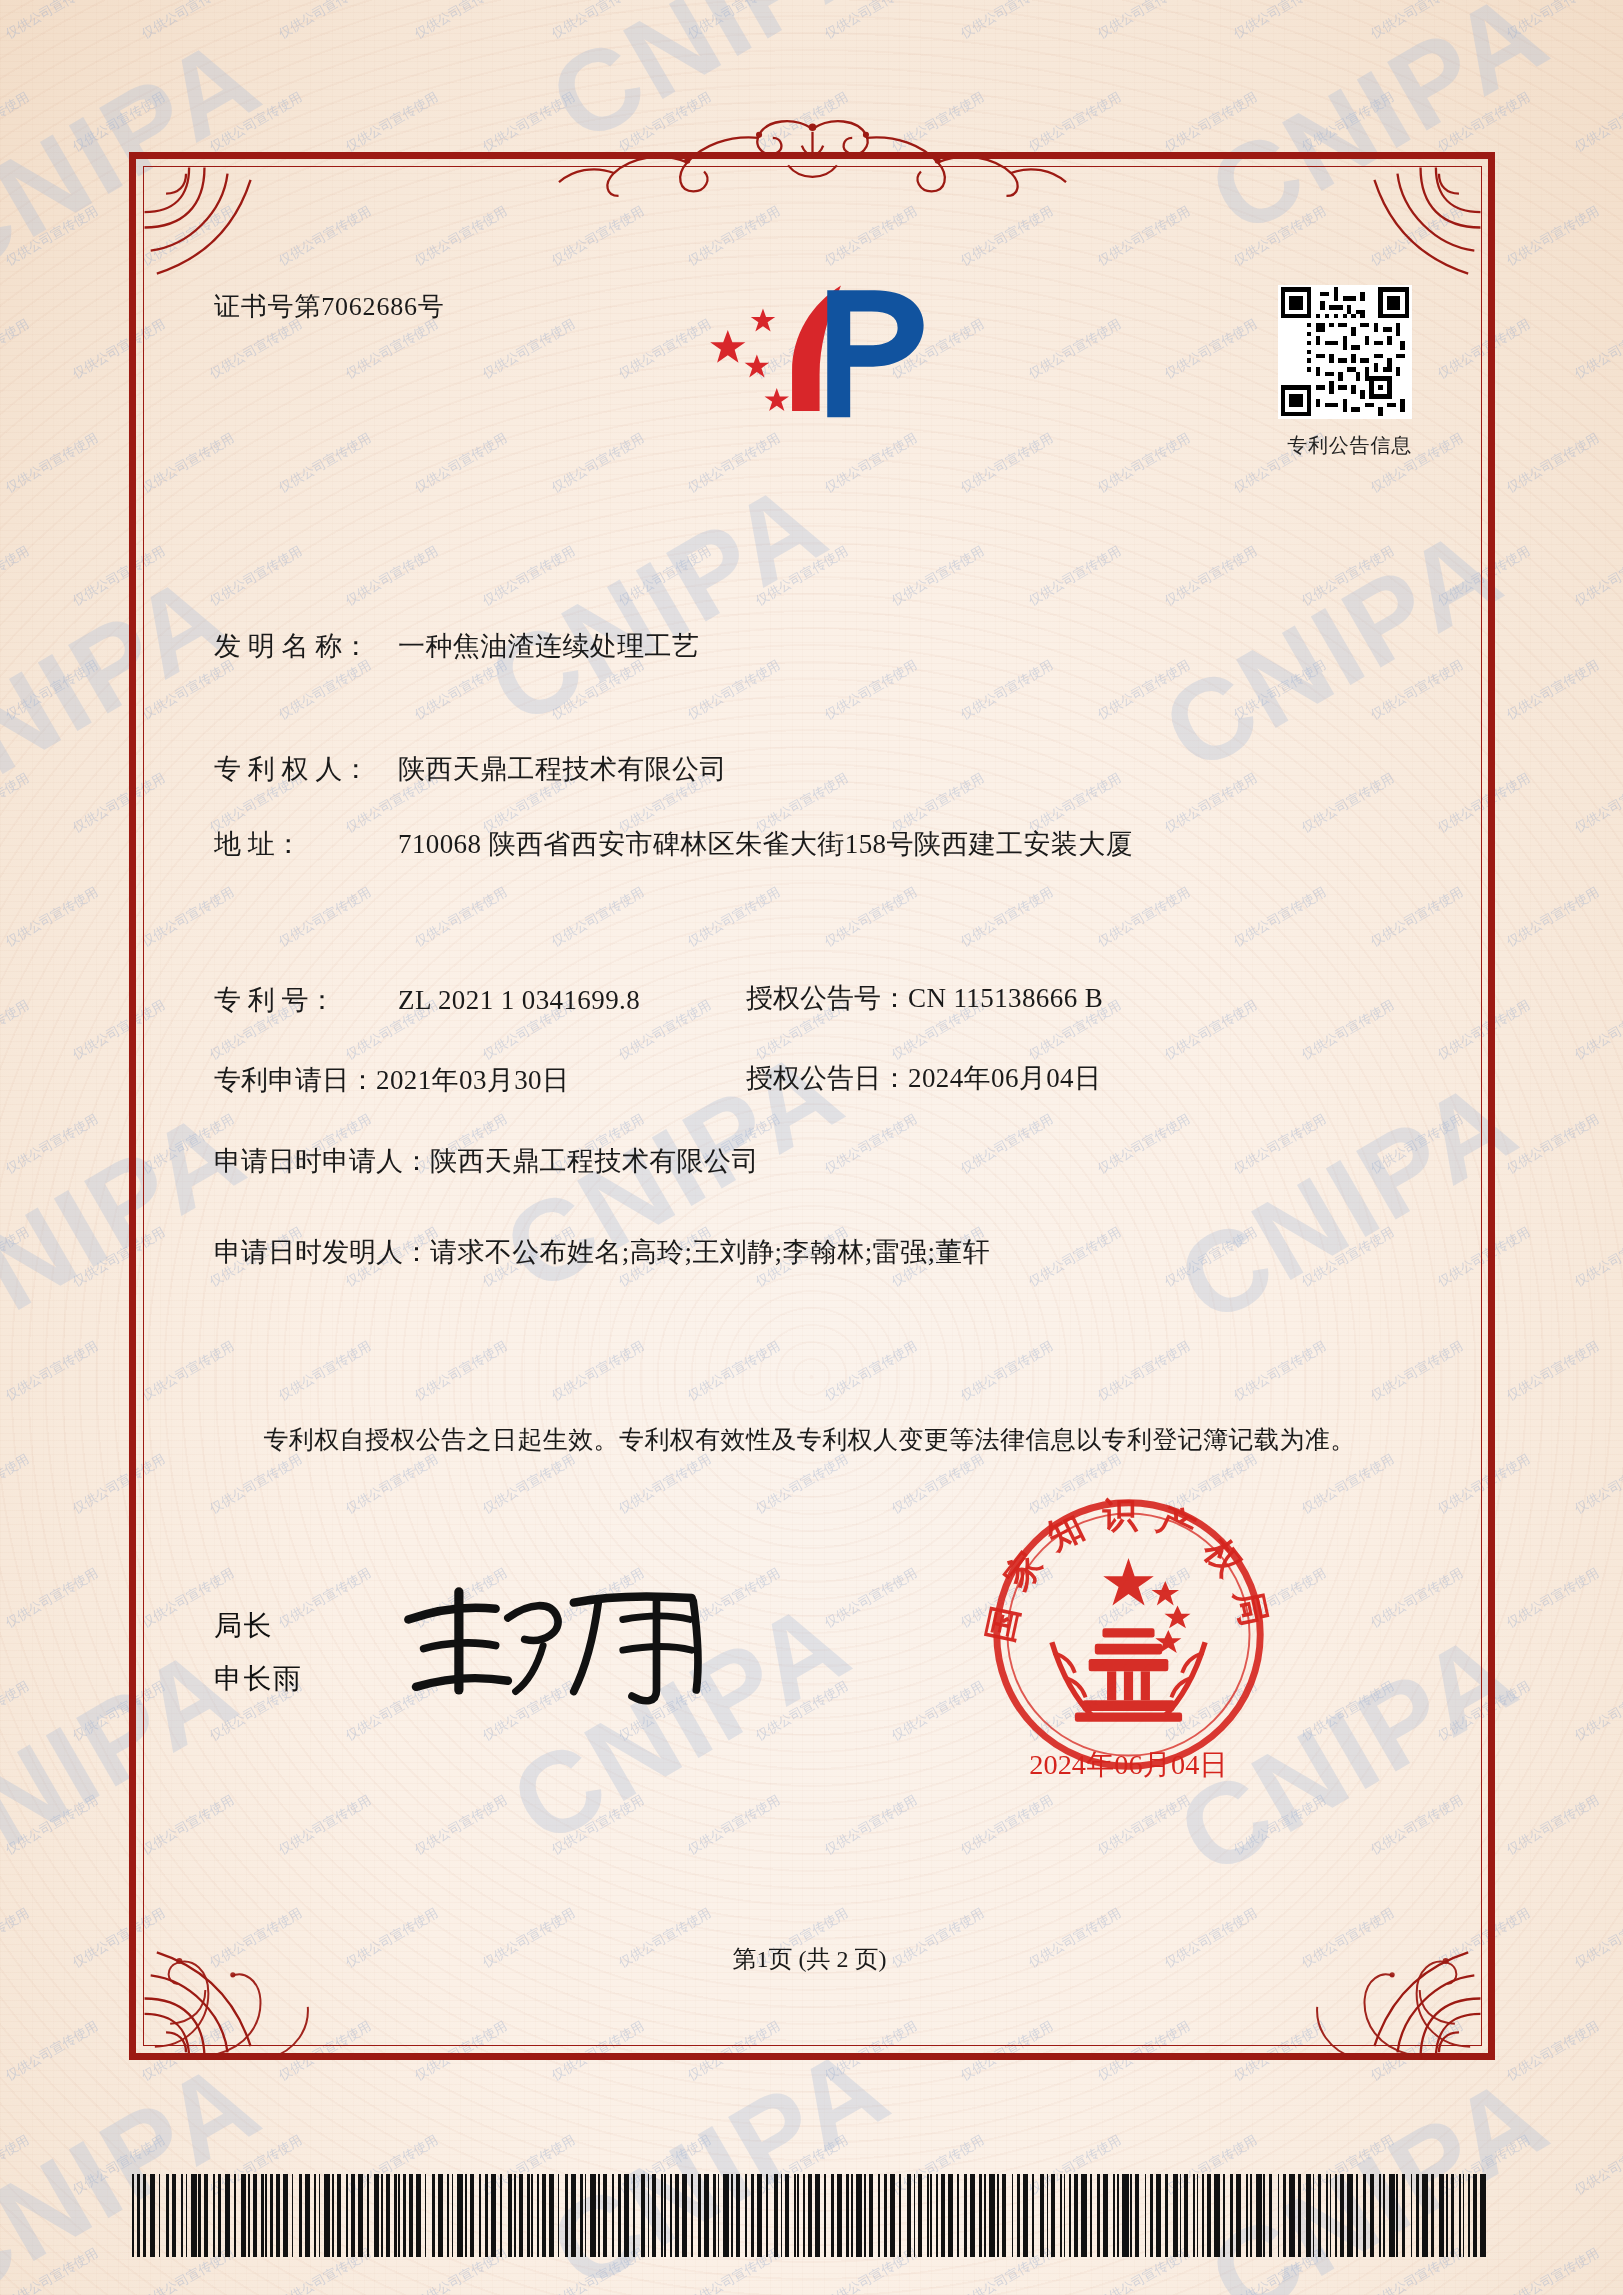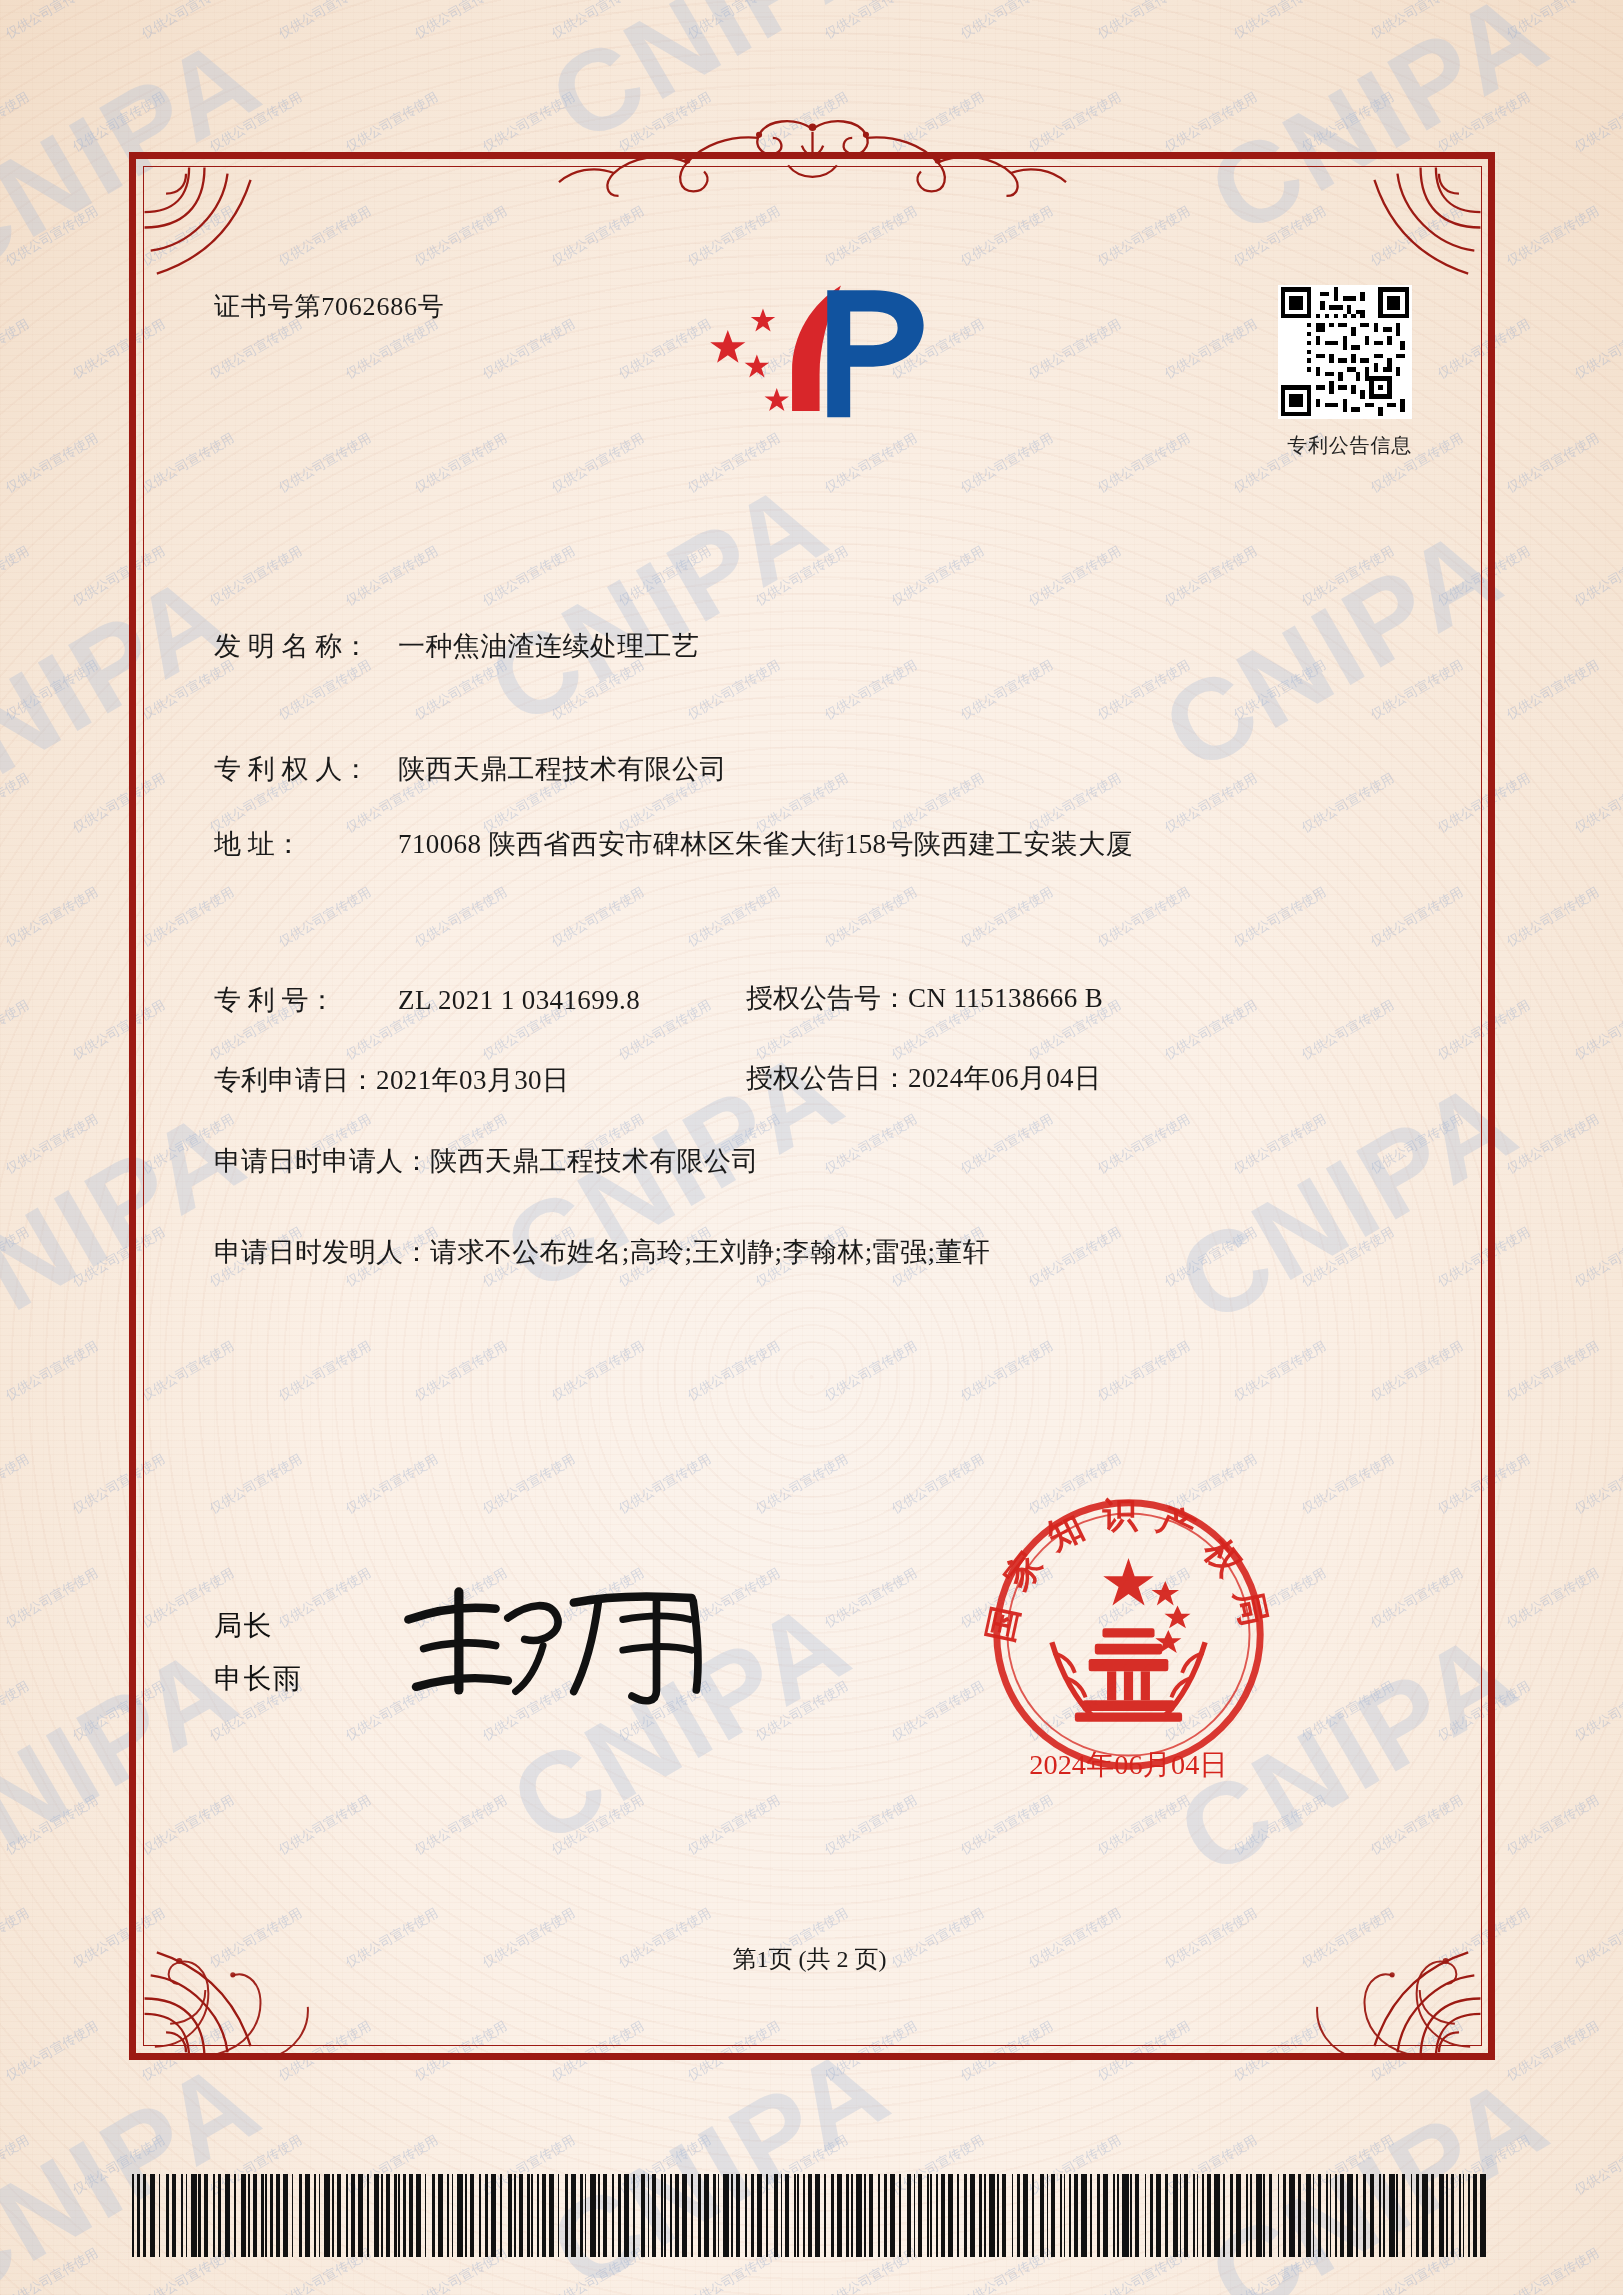--- a/index.html
+++ b/index.html
@@ -793,20 +793,21 @@
     </div>
 
     <div class="field" style="left:74px; top:975px;">
       <span>申请日时申请人：</span><span class="fval">陕西天鼎工程技术有限公司</span>
     </div>
 
     <div class="field" style="left:74px; top:1066px;">
       <span>申请日时发明人：</span><span class="fval">请求不公布姓名;高玲;王刘静;李翰林;雷强;董轩</span>
     </div>
 
+    <div class="statement" style="top:1257px;">专利权自授权公告之日起生效。专利权有效性及专利权人变更等法律信息以专利登记簿记载为准。</div>
 
     <div id="director-label">局长</div>
     <div id="director-name">申长雨</div>
 
     <svg id="signature" viewBox="0 0 470 180">
       <g fill="none" stroke="#111111" stroke-linecap="round" stroke-linejoin="round">
         <path d="M20 58 C60 44 96 40 134 44" stroke-width="11"></path>
         <path d="M86 22 L86 150" stroke-width="12"></path>
         <path d="M40 96 C70 88 106 86 134 92" stroke-width="10"></path>
         <path d="M30 146 C70 134 112 132 150 138" stroke-width="11"></path>

